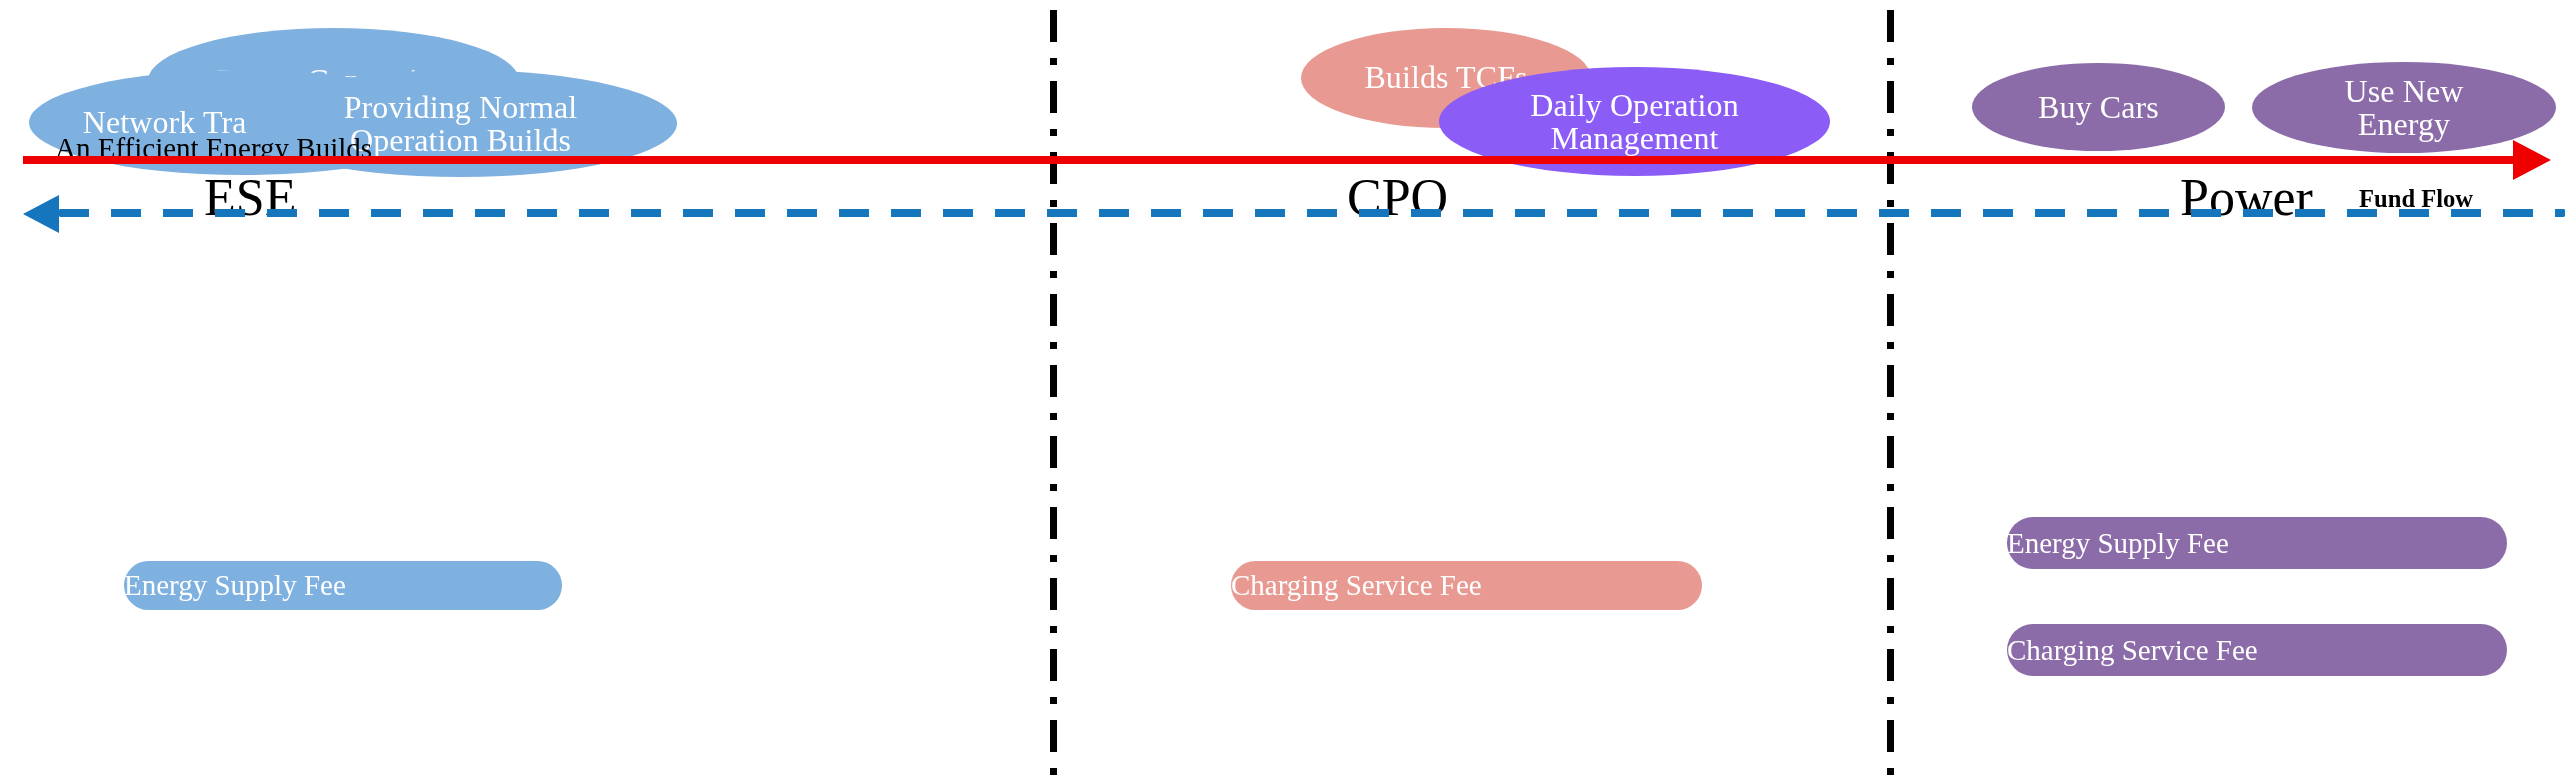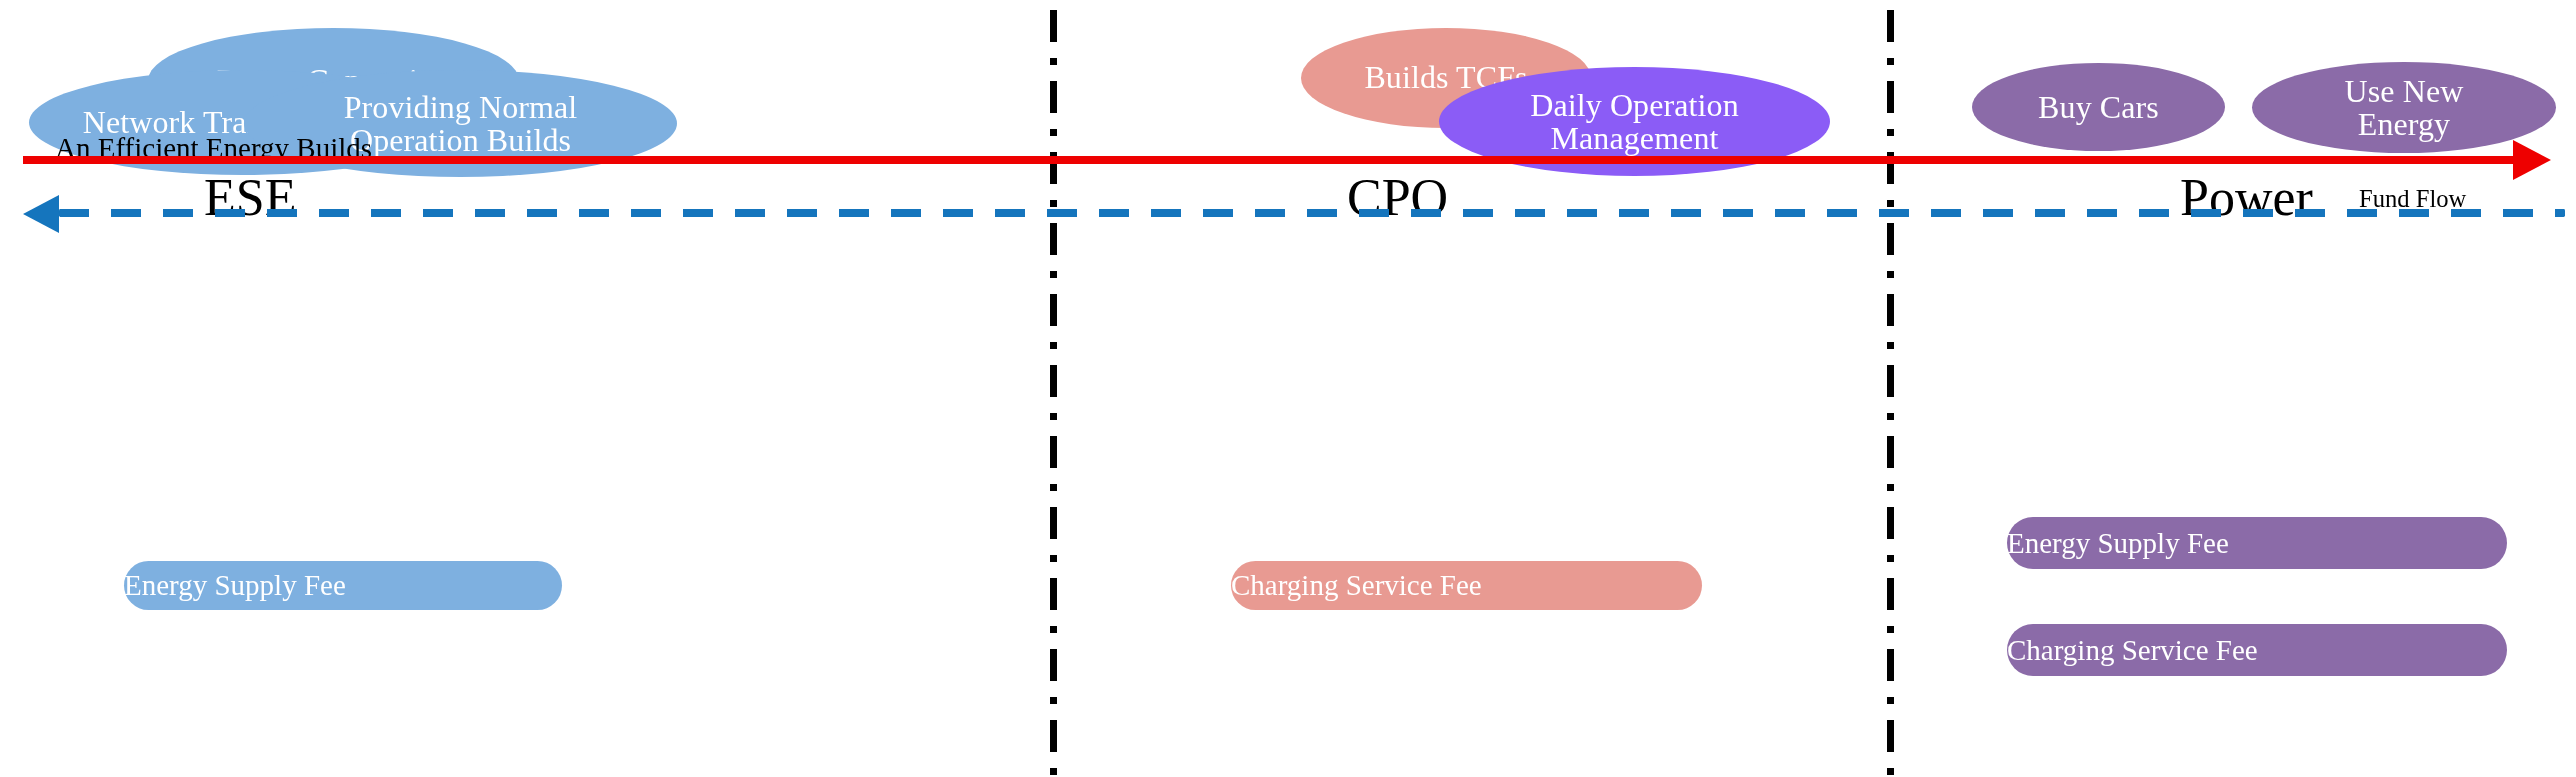--- a/index.html
+++ b/index.html
@@ -160,21 +160,21 @@
   <div class="section-label" style="left:204px; top:168px;">
     <span>ESE</span>
   </div>
   <div class="section-label" style="left:1337px; top:168px;margin-left:10px;">
     <span>CPO</span>
   </div>
   <div class="section-label" style="left:2180px; top:168px;">
     <span>Power</span>
   </div>
 
-  <div class="label small-flow-label" style="left:2359px; top:185px;">
+  <div class="label small-flow-label" style="left:2359px; top:185px;font-weight:bold;">
     <span>Fund Flow</span>
   </div>
 
   <div class="arrow-head-blue" style="left:23px; top:195px;"></div>
   <div class="arrow-line-blue" style="left:59px; top:209px; width:2506px;"></div>
 
   <div class="pill" style="left:124px; top:561px; width:438px; height:49px; background:#7eb0e0; font-size:29px;">
     <span>Energy Supply Fee</span>
   </div>
 

